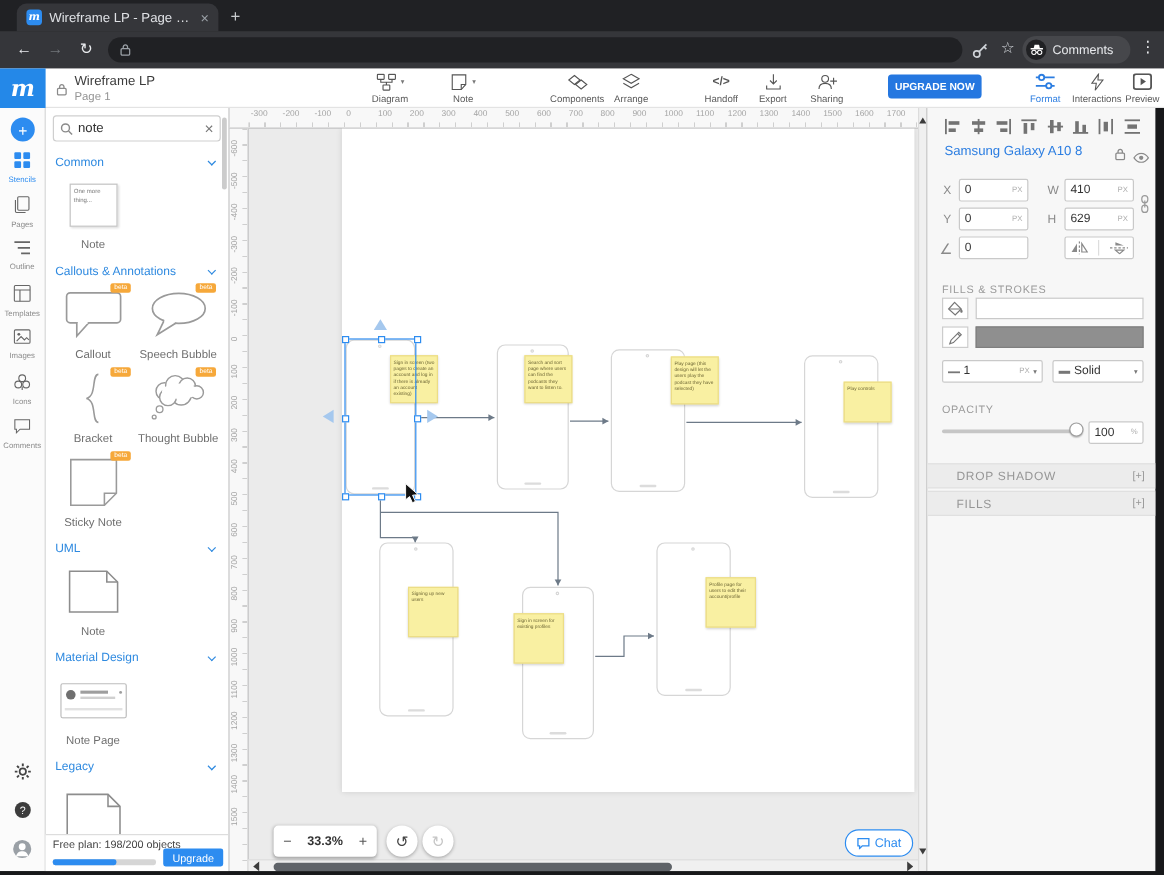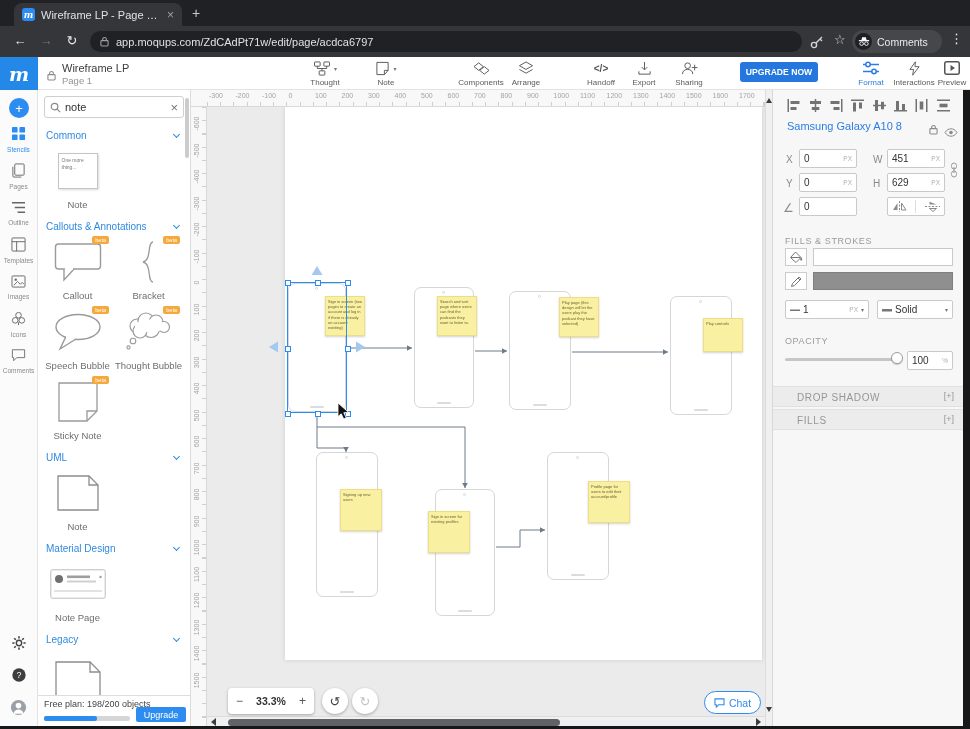--- a/index.html
+++ b/index.html
@@ -130,21 +130,20 @@
 
   <div id="btoolbar" class="r">
     <span class="navbtn" style="left:10px">←</span>
     <span class="navbtn dis" style="left:36px">→</span>
     <span class="navbtn" style="left:62px">↻</span>
     <div id="omnibox" class="r">
       <svg width="9" height="11" viewBox="0 0 10 12">
           <rect x="1" y="5" width="8" height="6" rx="1" fill="none" stroke="#9aa0a6" stroke-width="1.2"></rect>
           <path d="M3 5 V3.5 a2 2 0 0 1 4 0 V5" fill="none" stroke="#9aa0a6" stroke-width="1.2"></path>
         </svg>
-      <span class="url">app.moqups.com/ZdCAdPt71w/edit/page/acdca6797</span>
     </div>
     <span id="keyic" class="r">
       <svg width="14" height="14" viewBox="0 0 14 14">
           <circle cx="4" cy="10" r="2.6" fill="none" stroke="#cfd3d8" stroke-width="1.4"></circle>
           <path d="M6 8 L12 2 M10 4 L12 6" stroke="#cfd3d8" stroke-width="1.4" fill="none"></path>
         </svg>
     </span>
     <span id="staric" class="r">☆</span>
     <div id="incog" class="r">
       <span class="av">
@@ -175,21 +174,21 @@
   <div class="tool" style="left:297px">
     <div class="ticon">
         <svg width="18" height="15" viewBox="0 0 18 16">
           <rect x="1" y="1" width="6" height="4.5" rx=".5" fill="none" stroke="#555"></rect>
           <rect x="11" y="1" width="6" height="4.5" rx=".5" fill="none" stroke="#555"></rect>
           <rect x="6" y="10.5" width="6" height="4.5" rx=".5" fill="none" stroke="#555"></rect>
           <path d="M4 5.5 V8 H14 V5.5 M9 8 V10.5" fill="none" stroke="#555"></path>
         </svg>
         <span class="caret">▾</span>
       </div>
-    <div class="tlbl">Thought</div>
+    <div class="tlbl">Diagram</div>
   </div>
   <div class="tool" style="left:358px">
     <div class="ticon">
         <svg width="15" height="15" viewBox="0 0 16 16">
           <path d="M2 1.5 H14 V10 L10 14.5 H2 Z" fill="none" stroke="#555"></path>
           <path d="M14 10 H10 V14.5" fill="none" stroke="#555"></path>
         </svg>
         <span class="caret">▾</span>
       </div>
     <div class="tlbl">Note</div>
@@ -380,36 +379,36 @@
                 <rect x="2.5" y="3" width="45" height="25" rx="3" fill="#fff" stroke="#9a9a9a" stroke-width="1.4"></rect>
                 <path d="M11 28 L11 39 L21 28" fill="#fff" stroke="#9a9a9a" stroke-width="1.4"></path>
                 <rect x="12" y="26.8" width="8" height="2" fill="#fff"></rect>
               </svg>
             </div>
             <div class="slabel">Callout</div>
           </div>
           <div class="scell">
             <span class="beta">beta</span>
             <div class="sprev">
-              <svg width="18" height="44" viewBox="0 0 18 44">
-                <path d="M13 2 C7 2 12 20 3 22 C12 24 7 42 13 42" fill="none" stroke="#9a9a9a" stroke-width="1.3"></path>
-              </svg>
-            </div>
-            <div class="slabel">Bracket</div>
-          </div>
-          <div class="scell">
-            <span class="beta">beta</span>
-            <div class="sprev">
               <svg width="50" height="40" viewBox="0 0 50 40">
                 <ellipse cx="25" cy="15" rx="22" ry="12.5" fill="#fff" stroke="#9a9a9a" stroke-width="1.4"></ellipse>
                 <path d="M13 24.5 L7 37 L23 27" fill="#fff" stroke="#9a9a9a" stroke-width="1.4"></path>
                 <rect x="13" y="24" width="9" height="2.5" fill="#fff"></rect>
               </svg>
             </div>
             <div class="slabel">Speech Bubble</div>
+          </div>
+          <div class="scell">
+            <span class="beta">beta</span>
+            <div class="sprev">
+              <svg width="18" height="44" viewBox="0 0 18 44">
+                <path d="M13 2 C7 2 12 20 3 22 C12 24 7 42 13 42" fill="none" stroke="#9a9a9a" stroke-width="1.3"></path>
+              </svg>
+            </div>
+            <div class="slabel">Bracket</div>
           </div>
           <div class="scell">
             <span class="beta">beta</span>
             <div class="sprev">
               <svg width="50" height="42" viewBox="0 0 50 42">
                 <g fill="#fff" stroke="#9a9a9a" stroke-width="1.2">
                   <circle cx="13" cy="15" r="7"></circle>
                   <circle cx="22" cy="10" r="8"></circle>
                   <circle cx="32" cy="11" r="7"></circle>
                   <circle cx="40" cy="16" r="5.5"></circle>
@@ -713,21 +712,21 @@
         </svg>
     </span>
 
     <span class="flab" style="left:13px;top:64px">X</span>
     <div class="finput" style="left:26px;top:59px">
         <span>0</span>
         <span class="fu">PX</span>
       </div>
     <span class="flab" style="left:100px;top:64px">W</span>
     <div class="finput" style="left:114px;top:59px">
-        <span>451</span>
+        <span>410</span>
         <span class="fu">PX</span>
       </div>
     <span class="flab" style="left:13px;top:88px">Y</span>
     <div class="finput" style="left:26px;top:83px">
         <span>0</span>
         <span class="fu">PX</span>
       </div>
     <span class="flab" style="left:100px;top:88px">H</span>
     <div class="finput" style="left:114px;top:83px">
         <span>629</span>

